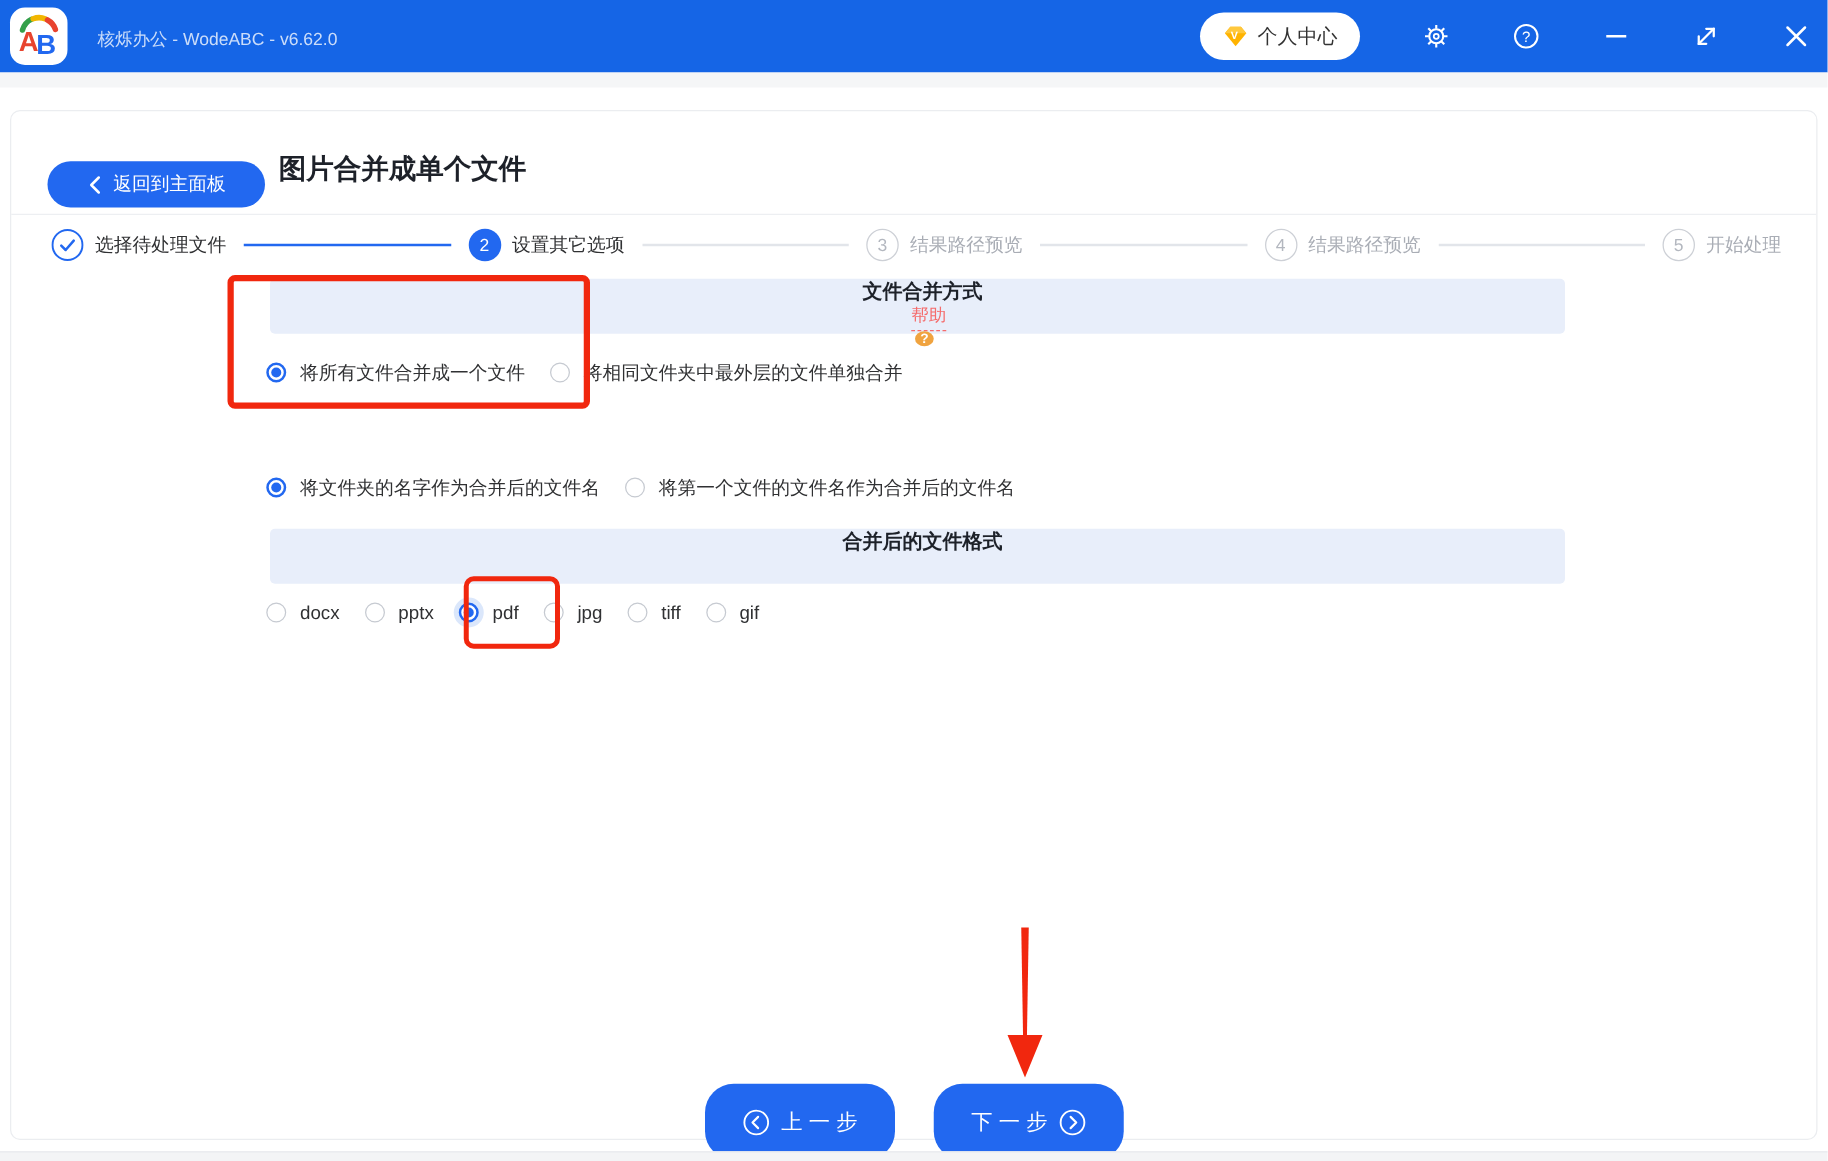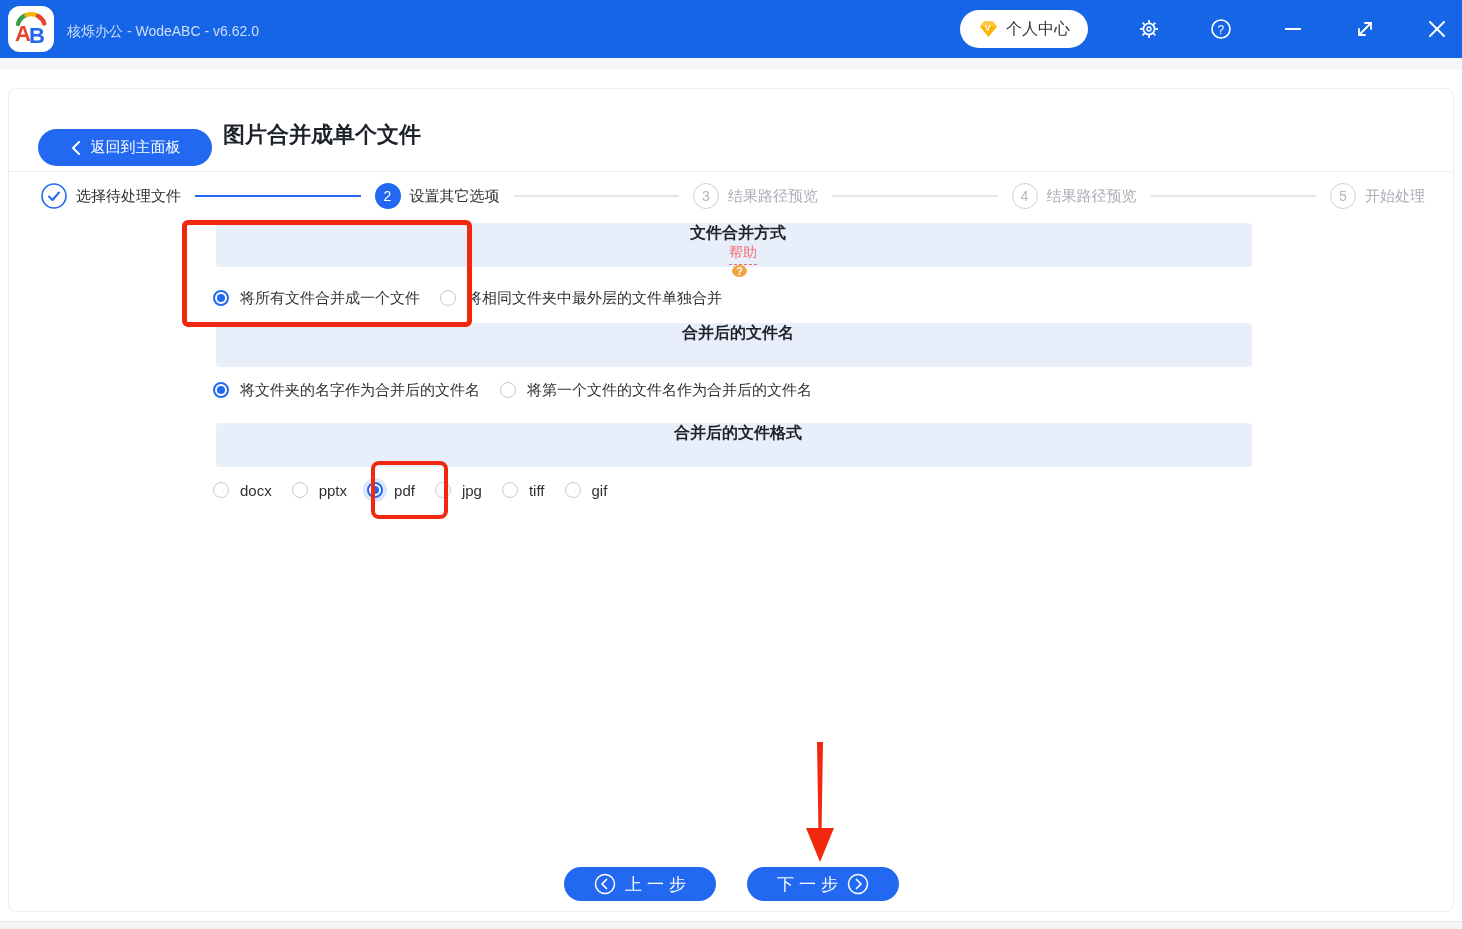--- a/index.html
+++ b/index.html
@@ -13,21 +13,21 @@
   .titlebar {
     position:absolute; left:0; top:0; width:1462px; height:58px;
     background:#1565e6; display:flex; align-items:center;
   }
   .logo {
     width:46px; height:46px; margin-left:8px; background:#fff;
     border-radius:12px; display:flex; align-items:center; justify-content:center;
     flex:0 0 auto;
   }
   .app-title { color:#fff; font-size:23px; font-weight:bold; margin-left:13px; white-space:nowrap; }
-  .app-subtitle { color:rgba(255,255,255,.78); font-size:14px; margin-left:13px; margin-top:6px; white-space:nowrap; }
+  .app-subtitle { color:rgba(255,255,255,.78); font-size:14px; margin-left:24px; margin-top:6px; white-space:nowrap; }
   .tb-right { margin-left:auto; display:flex; align-items:center; gap:50px; padding-right:14px; }
   .vip-pill {
     background:#fff; height:38px; border-radius:19px; padding:0 18px;
     display:flex; align-items:center; gap:7px; cursor:pointer;
   }
   .vip-pill span { font-size:16px; color:#333; white-space:nowrap; }
   .tb-icon { width:22px; height:22px; display:flex; align-items:center; justify-content:center; cursor:pointer; }
   
   .sub-strip { position:absolute; left:0; top:58px; width:1462px; height:12px; background:#f5f6f7; }
   
@@ -85,21 +85,21 @@
   }
   .radio-opt.sel .radio-circle { border:2px solid #2268f0; }
   .radio-opt.sel .radio-circle::after {
     content:""; position:absolute; left:50%; top:50%; width:8px; height:8px;
     margin:-4px 0 0 -4px; border-radius:50%; background:#2268f0;
   }
   .radio-opt.halo .radio-circle { box-shadow:0 0 0 4px #dbe7fb; }
   .radio-label { font-size:15px; color:#303133; margin-left:11px; white-space:nowrap; }
   
   .foot-btn {
-    position:absolute; top:778px; width:152px; height:34px; border-radius:23px;
+    position:absolute; top:778px; width:152px; height:61px; border-radius:23px;
     background:#2268f0; color:#fff; font-size:17px; display:flex;
     align-items:center; justify-content:center; gap:9px; cursor:pointer;
   }
   .foot-btn .txt { letter-spacing:5px; margin-right:-5px; white-space:nowrap; }
   .btn-prev { left:555px; }
   .btn-next { left:738px; }
   
   .anno-box1 {
     position:absolute; left:182px; top:220px; width:290px; height:107px;
     border:5px solid #f1270e; border-radius:6px; pointer-events:none; z-index:5;
@@ -238,23 +238,20 @@
     <div class="radio-opt sel">
       <span class="radio-circle"></span>
       <span class="radio-label">将所有文件合并成一个文件</span>
     </div>
     <div class="radio-opt">
       <span class="radio-circle"></span>
       <span class="radio-label">将相同文件夹中最外层的文件单独合并</span>
     </div>
   </div>
 
-  <div class="band" style="top:234px;">
-    <span class="band-title">合并后的文件名</span>
-  </div>
   <div class="radio-row" style="top:290px;">
     <div class="radio-opt sel">
       <span class="radio-circle"></span>
       <span class="radio-label">将文件夹的名字作为合并后的文件名</span>
     </div>
     <div class="radio-opt">
       <span class="radio-circle"></span>
       <span class="radio-label">将第一个文件的文件名作为合并后的文件名</span>
     </div>
   </div>

